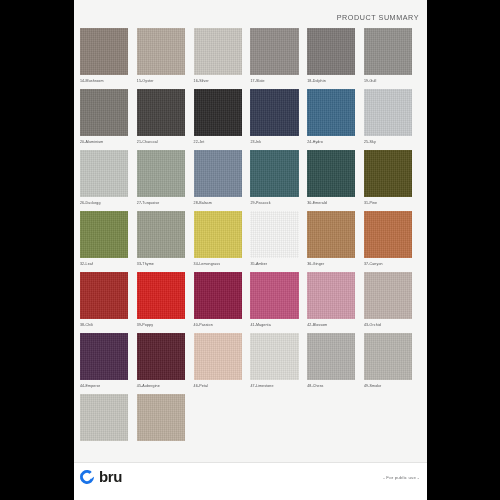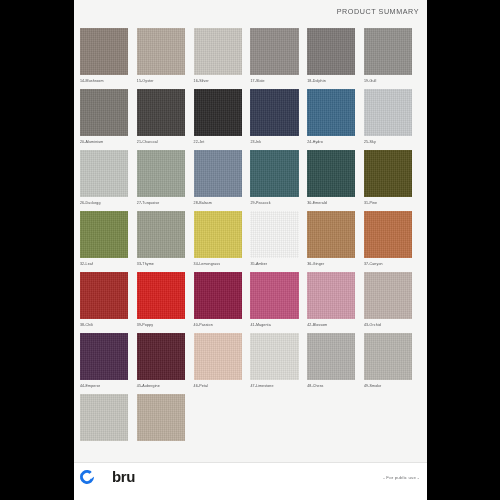--- a/index.html
+++ b/index.html
@@ -10,21 +10,21 @@
   .stage{position:relative;width:500px;height:500px;}
   .page{
     position:absolute;left:74px;top:0;width:353px;height:500px;
     background:#f4f4f3;
   }
   .page-inner{
     position:absolute;left:0;top:0;right:0;bottom:0;
     background:#f5f5f4;
   }
   .header{
-    position:absolute;left:0;right:8px;top:0;height:14px;
+    position:absolute;left:0;right:8px;top:6px;height:14px;
     text-align:right;
   }
   .header-title{
     display:inline-block;
     font-size:7.2px;letter-spacing:.55px;color:#58595b;
     font-family:"Liberation Sans",sans-serif;
   }
   .sheet{
     position:absolute;left:6px;top:28px;width:341px;
   }
@@ -71,21 +71,21 @@
   .cell.blank .label{visibility:hidden;}
   .footer{
     position:absolute;left:0;right:0;bottom:0;height:38px;
     background:#ffffff;
   }
   .footer-rule{
     position:absolute;left:0;right:0;top:0;height:1px;background:#e3e3e2;
   }
   .logo{
     position:absolute;left:6px;top:8px;
-    display:flex;align-items:center;gap:18px;
+    display:flex;align-items:center;gap:5px;
   }
   .logo-mark{
     width:14px;height:14px;border-radius:50%;
     border:3.6px solid #1a73e8;
     box-sizing:border-box;
     position:relative;
     transform:rotate(-38deg);
   }
   .logo-mark .gap{
     position:absolute;right:-4px;top:3px;width:6px;height:5px;

